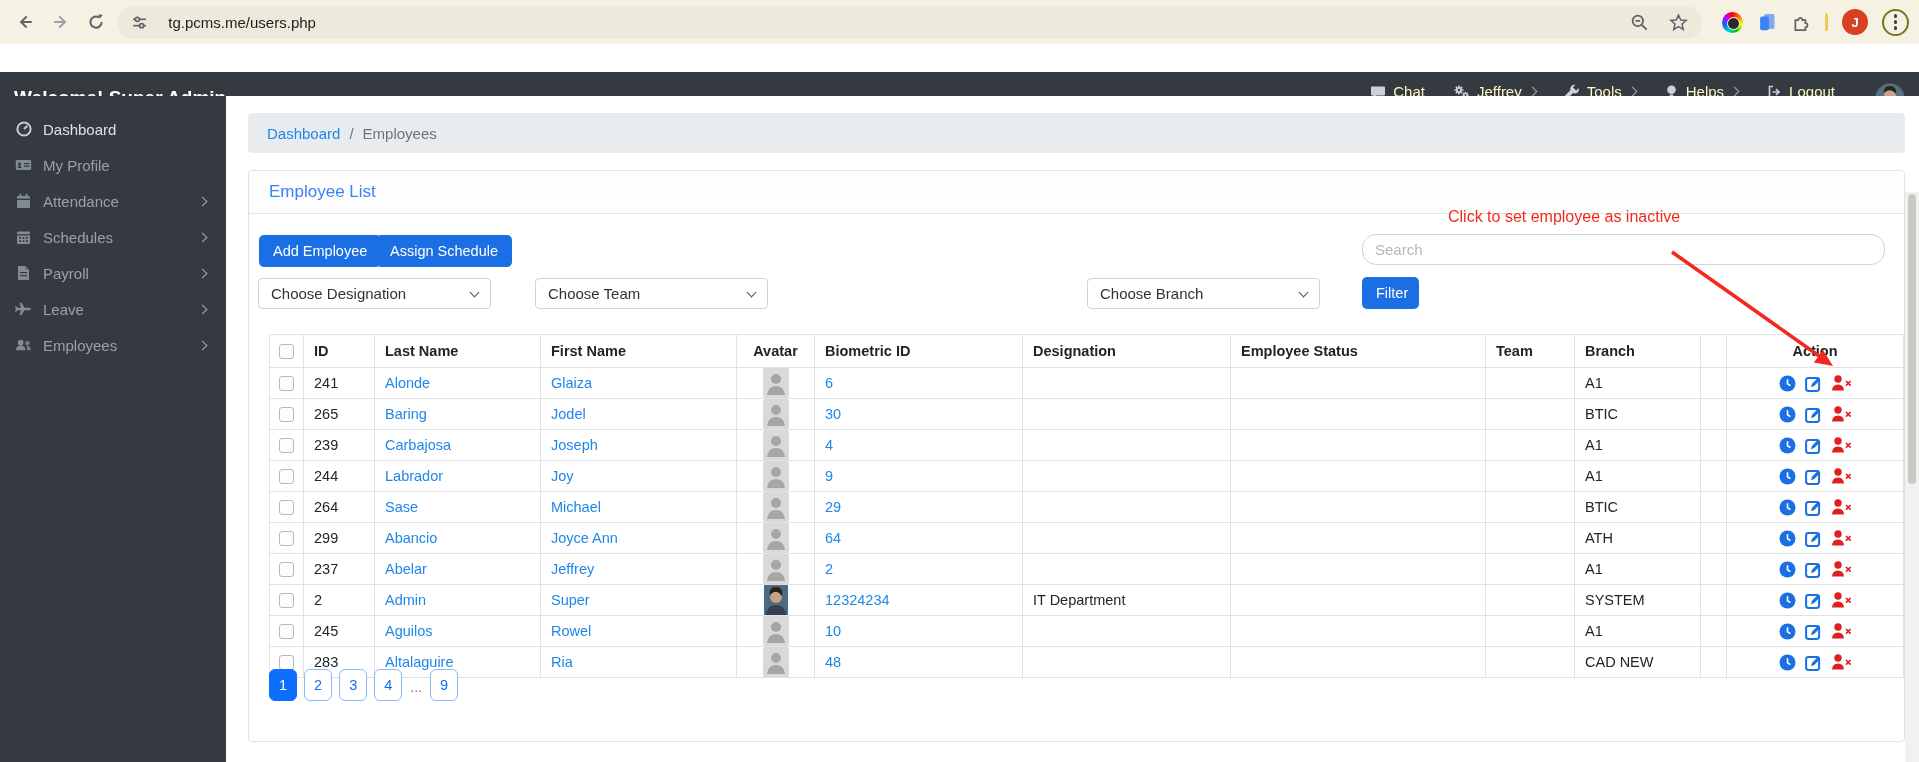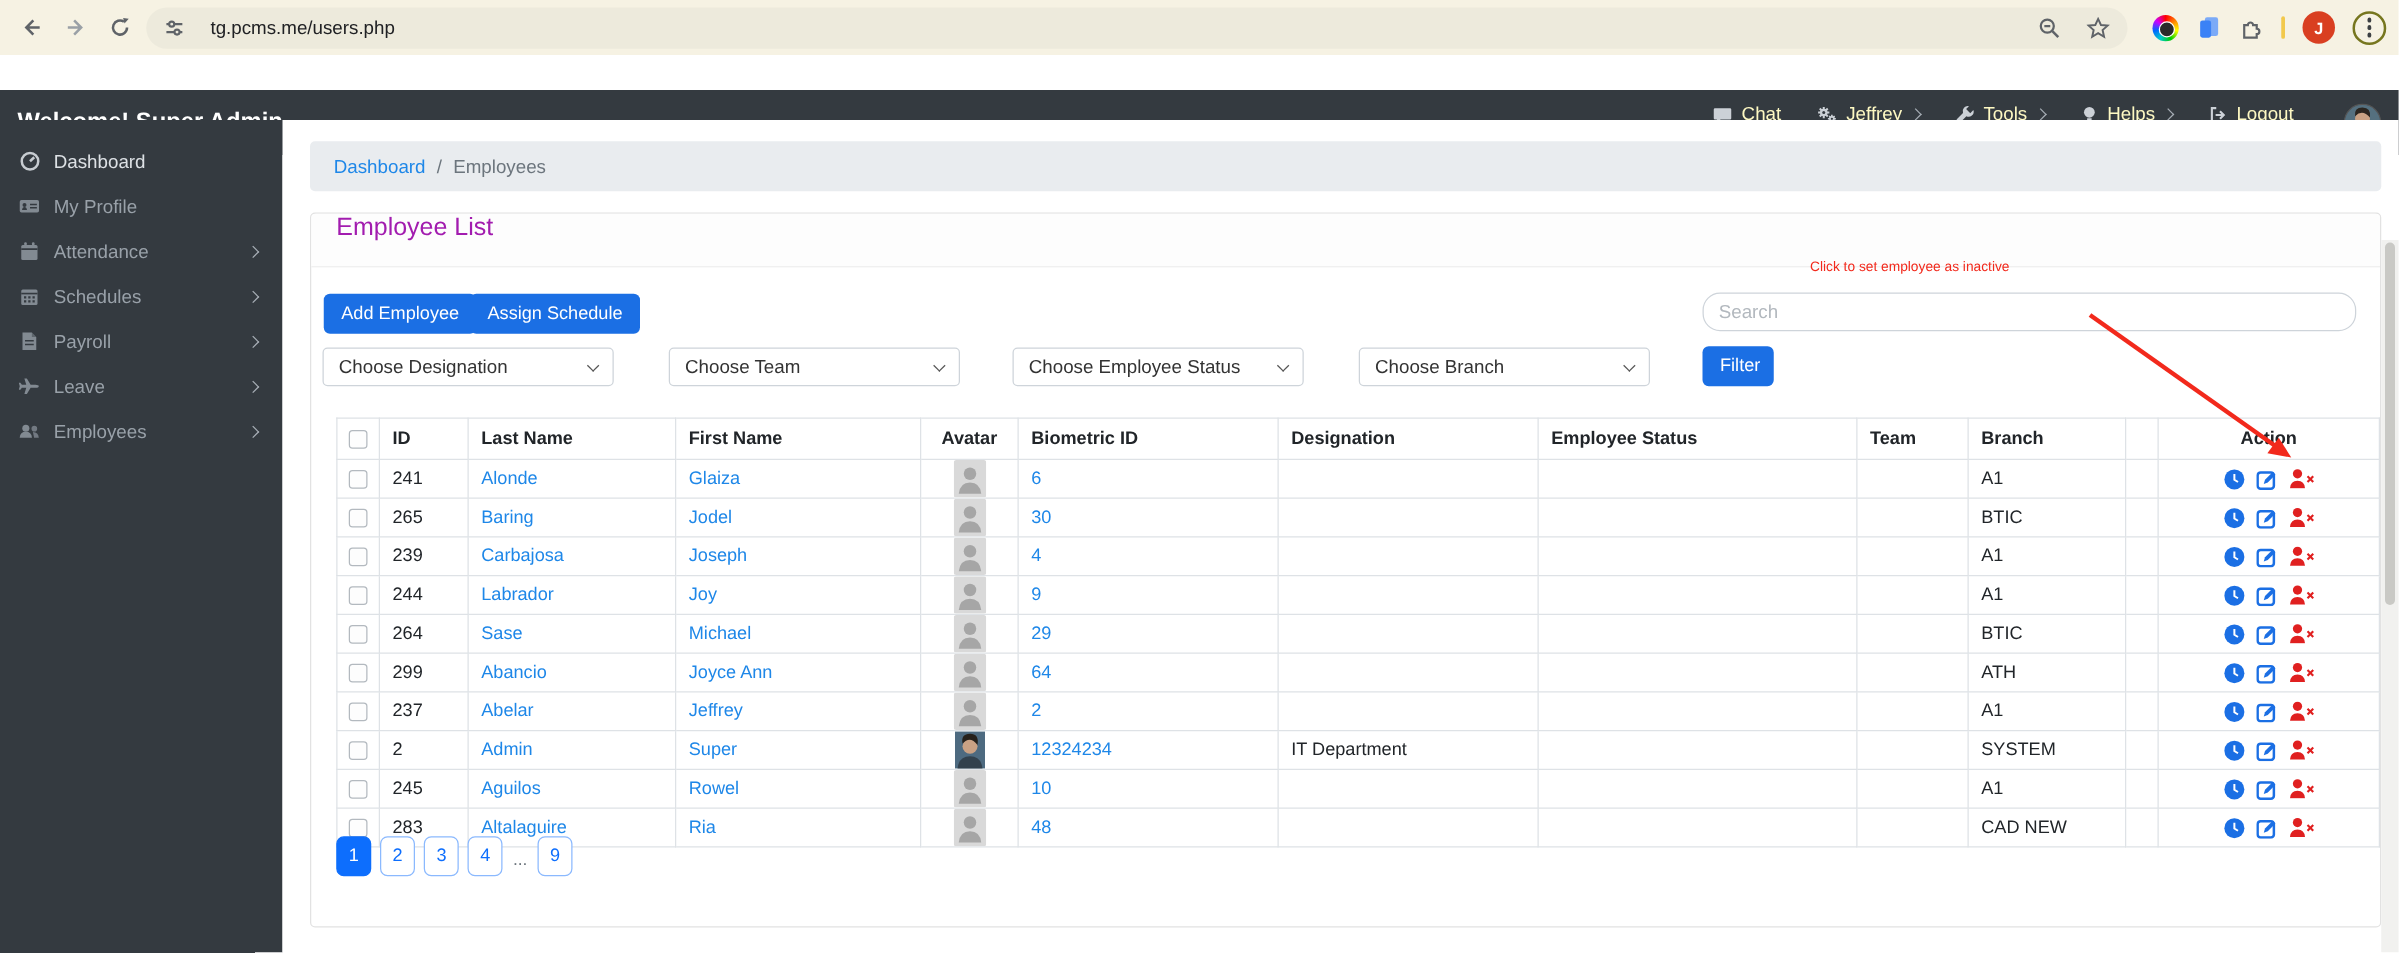--- a/index.html
+++ b/index.html
@@ -37,32 +37,32 @@
   .side-item .lbl { flex:1; }
   .side-item.active { color:#dde1e5; }
   .side-item.active .ic { color:#c7ccd1; }
 
   
   .main { position:absolute; left:226px; top:96px; right:0; bottom:0; background:#fff; }
   .breadcrumb-bar { position:absolute; left:22px; top:17px; width:1657px; height:40px; background:#e9ecef; border-radius:4px; display:flex; align-items:center; gap:9px; padding:0 19px; font-size:15px; color:#6c757d; }
   .bc-link { color:#1e87e8; cursor:pointer; }
 
   .card { position:absolute; left:22px; top:74px; width:1657px; height:572px; background:#fff; border:1px solid #e2e2e2; border-radius:4px; }
-  .card-header { height:43px; background:#fdfdfd; border-bottom:1px solid #e6e6e6; border-radius:4px 4px 0 0; display:flex; padding:0 20px; font-size:20px; color:#a21caf; }
+  .card-header { height:43px; background:#fdfdfd; border-bottom:1px solid #e6e6e6; border-radius:4px 4px 0 0; display:flex; align-items:center; padding:0 20px; font-size:17px; color:#3b82f6; }
   .card-body { position:relative; height:527px; }
 
   .btn { position:absolute; height:32px; background:#1b6fe4; border:none; border-radius:5px; color:#fff; font-size:14.5px; font-family:inherit; padding:0 14px; cursor:pointer; }
   .btn-add { left:10px; top:21px; }
   .btn-assign { left:127px; top:21px; }
   .btn-filter { left:1113px; top:63px; width:57px; }
 
   .search-input { position:absolute; right:19px; top:20px; width:523px; height:31px; border:1px solid #ced4da; border-radius:14px; padding:0 12px; font-size:15px; font-family:inherit; color:#444; }
   .search-input::placeholder { color:#b2b8be; }
 
-  .annotation { position:absolute; left:1199px; top:-6px; font-size:11px; white-space:nowrap; z-index:40; }
+  .annotation { position:absolute; left:1199px; top:-6px; font-size:16px; white-space:nowrap; z-index:40; }
 
   .select-box { position:absolute; top:64px; width:233px; height:31px; border:1px solid #ced4da; border-radius:4px; background:#fff; display:flex; align-items:center; justify-content:space-between; padding:0 12px; font-size:15px; color:#333; cursor:pointer; }
   .sel-0 { left:9px; } .sel-1 { left:286px; } .sel-2 { left:561px; } .sel-3 { left:838px; }
 
   table.emp { position:absolute; left:20px; top:120px; width:1634px; border-collapse:collapse; table-layout:fixed; font-size:14.5px; color:#212529; }
   .emp th, .emp td { border:1px solid #dee2e6; padding:0 10px; text-align:left; overflow:hidden; white-space:nowrap; }
   .emp th { height:33px; font-weight:bold; }
   .emp td { height:30px; }
   .emp .ctr { text-align:center; padding:0 2px; }
   .emp a { color:#1e87e8; text-decoration:none; cursor:pointer; }
@@ -303,24 +303,20 @@
       <input class="search-input" type="text" placeholder="Search" style="">
 
       <div class="select-box sel-0">
         <span>Choose Designation</span>
         <span class="chev down"></span>
       </div>
       <div class="select-box sel-1">
         <span>Choose Team</span>
         <span class="chev down"></span>
       </div>
-      <div class="select-box sel-2">
-        <span>Choose Employee Status</span>
-        <span class="chev down"></span>
-      </div>
       <div class="select-box sel-3">
         <span>Choose Branch</span>
         <span class="chev down"></span>
       </div>
       <button class="btn btn-filter">Filter</button>
 
       <table class="emp">
         <colgroup id="emp-cols">
             <col style="width: 34px;">
             <col style="width: 71px;">

